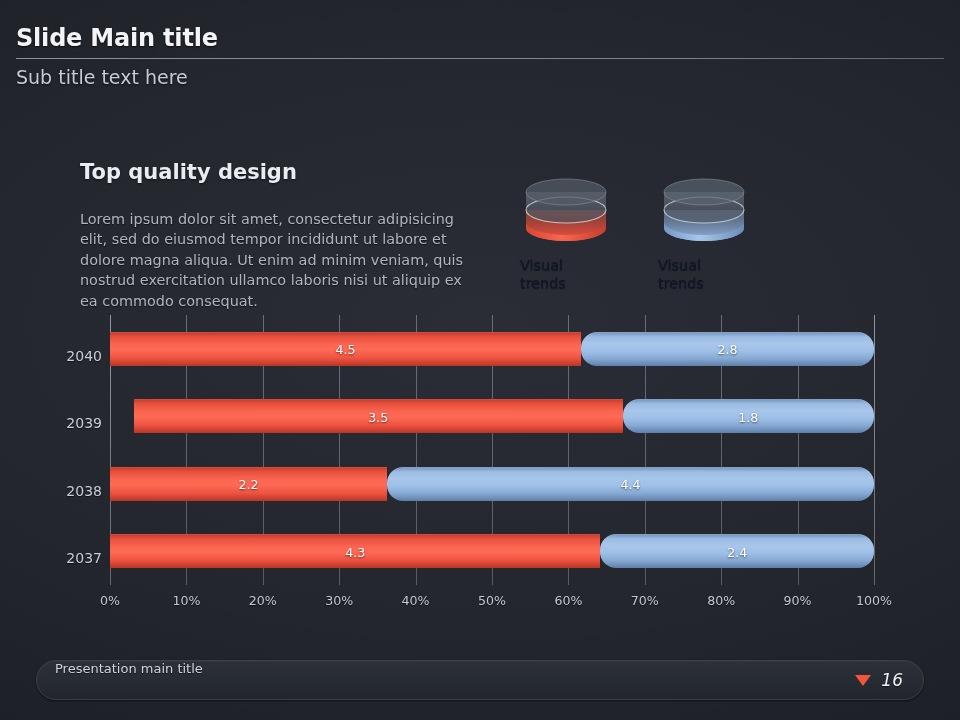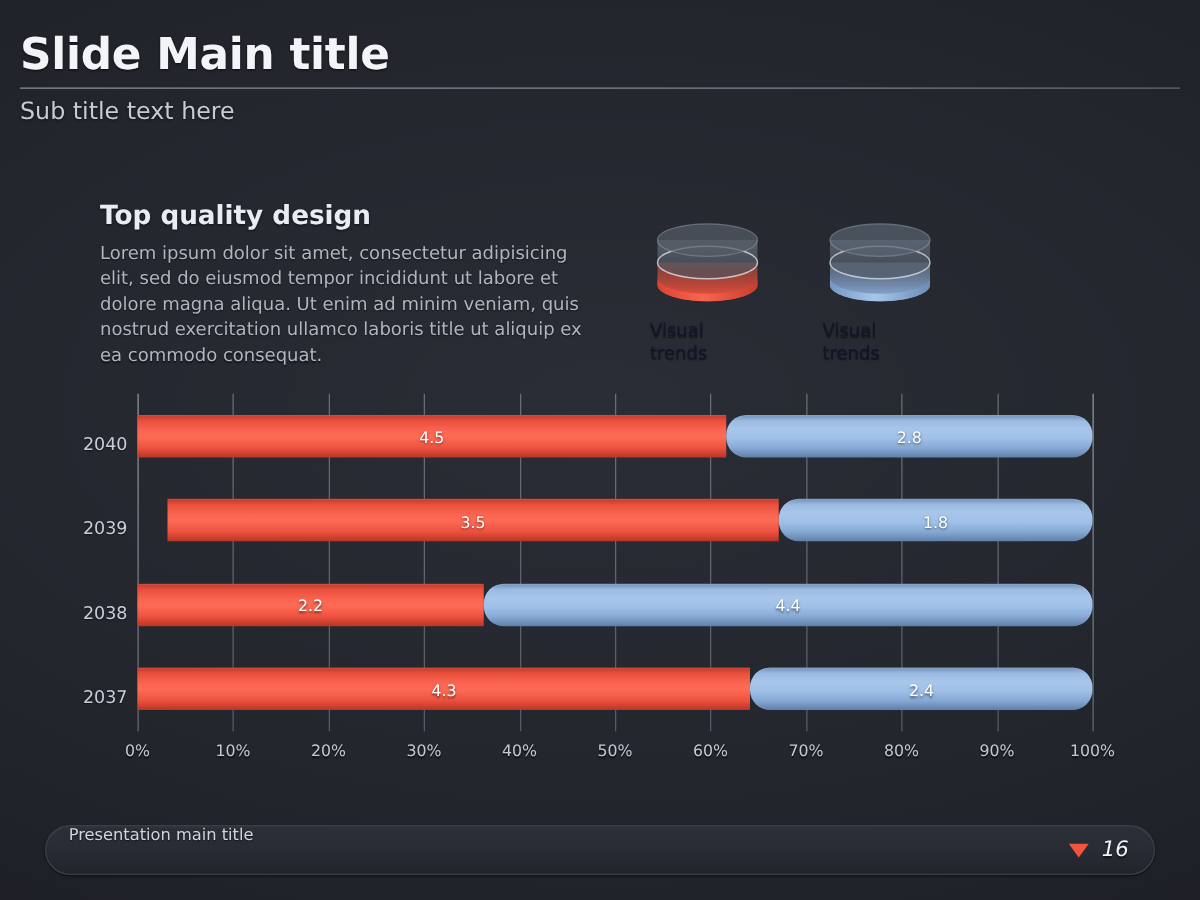--- a/index.html
+++ b/index.html
@@ -11,39 +11,39 @@
   body {
     background:
       radial-gradient(ellipse 140% 100% at 50% 45%, #2a2d35 0%, #23262d 42%, #1b1d23 78%, #15171c 100%);
     position: relative;
     color: #d9dde3;
   }
 
   
   #header { position: absolute; left: 16px; top: 26px; width: 928px; }
   #slide-title {
-    font-size: 35px; font-weight: bold; letter-spacing: -0.2px;
+    font-size: 24px; font-weight: bold; letter-spacing: -0.2px;
     color: #f2f4f7; line-height: 1.08;
     text-shadow: 0 1px 2px rgba(0,0,0,.7);
   }
   #title-divider {
     margin-top: 6px; height: 1px; width: 928px;
     background: linear-gradient(to right, #9aa3ae 0%, #8c949f 70%, #6d747e 100%);
     opacity: .85;
   }
   #slide-subtitle {
     margin-top: 7px; font-size: 19px; color: #c6ccd4; font-weight: 400;
     text-shadow: 0 1px 2px rgba(0,0,0,.6);
   }
 
   
   #intro { position: absolute; left: 80px; top: 160px; width: 400px; }
   #intro-heading {
     font-size: 21px; font-weight: bold; color: #e9edf2;
-    margin-bottom: 9px; text-shadow: 0 1px 2px rgba(0,0,0,.6);
+    margin-bottom: 25px; text-shadow: 0 1px 2px rgba(0,0,0,.6);
   }
   #intro-body {
     font-size: 14.4px; line-height: 1.42; color: #aeb6c0;
     text-shadow: 0 1px 1px rgba(0,0,0,.55);
   }
 
   
   .icon-group { position: absolute; top: 176px; width: 100px; }
   #icon-group-1 { left: 520px; }
   #icon-group-2 { left: 658px; }
@@ -138,21 +138,21 @@
 <body>
 
 <div id="header">
   <div id="slide-title">Slide Main title</div>
   <div id="title-divider"></div>
   <div id="slide-subtitle">Sub title text here</div>
 </div>
 
 <div id="intro">
   <div id="intro-heading">Top quality design</div>
-  <div id="intro-body">Lorem ipsum dolor sit amet, consectetur adipisicing elit, sed do eiusmod tempor incididunt ut labore et dolore magna aliqua. Ut enim ad minim veniam, quis nostrud exercitation ullamco laboris title ut aliquip ex ea commodo consequat.</div>
+  <div id="intro-body">Lorem ipsum dolor sit amet, consectetur adipisicing elit, sed do eiusmod tempor incididunt ut labore et dolore magna aliqua. Ut enim ad minim veniam, quis nostrud exercitation ullamco laboris nisi ut aliquip ex ea commodo consequat.</div>
 </div>
 
 <div class="icon-group" id="icon-group-1">
   <div class="cyl-wrap">
     <svg class="cyl-svg" width="92" height="72" viewBox="0 0 92 72">
       <defs>
         <linearGradient id="glassTop" x1="0" y1="0" x2="0" y2="1">
           <stop offset="0%" stop-color="#6a717c" stop-opacity=".75"></stop>
           <stop offset="100%" stop-color="#4a515c" stop-opacity=".62"></stop>
         </linearGradient>

